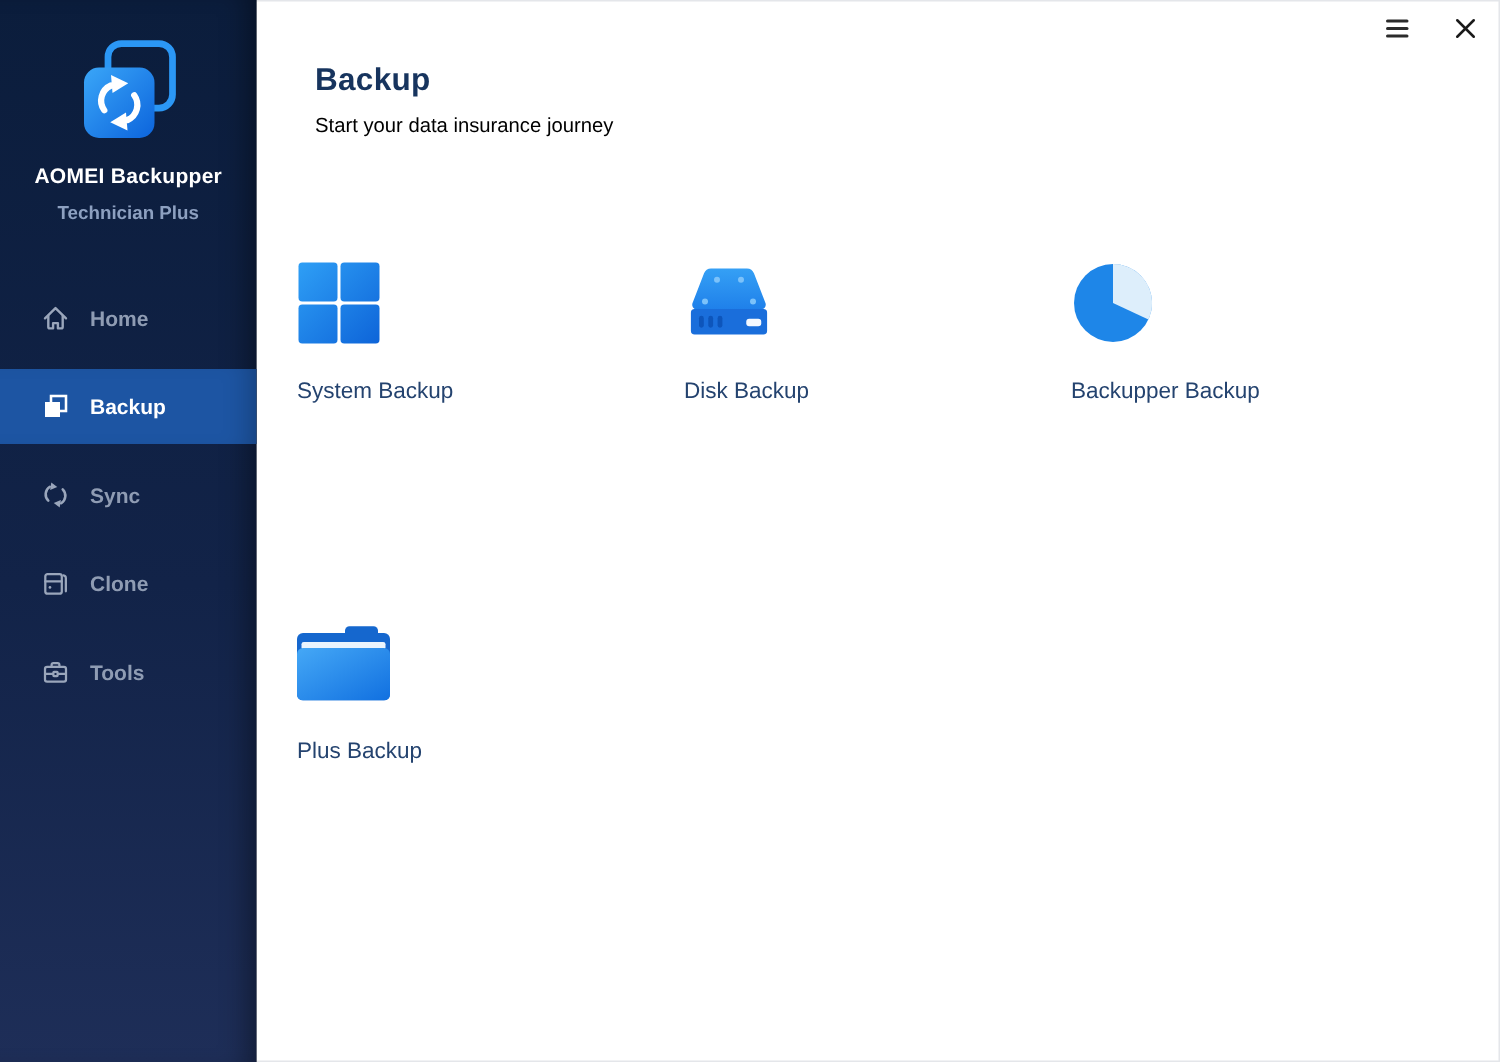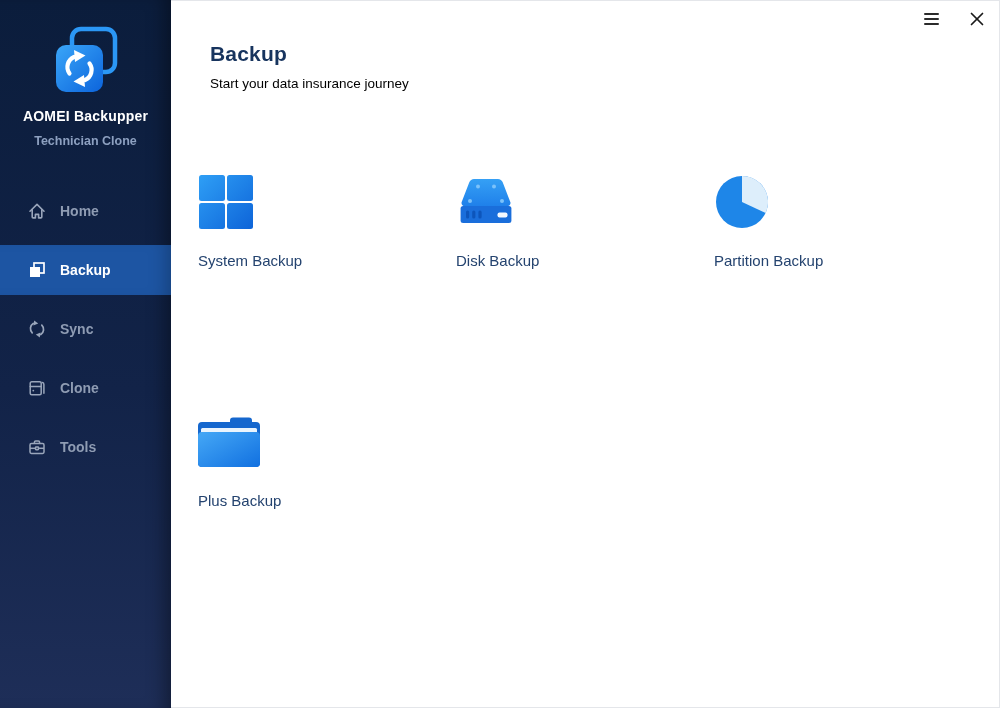--- a/index.html
+++ b/index.html
@@ -106,21 +106,21 @@
             <path d="M16.5,47.5 a11,11 0 0 1 4.5,-16.5"></path>
             <path d="M36.5,37.5 a11,11 0 0 1 -4.5,16.5"></path>
           </g>
           <g fill="#ffffff">
             <polygon points="21,24 32.5,29.5 22,36"></polygon>
             <polygon points="32,61 20.5,55.5 31,49"></polygon>
           </g>
         </svg>
       </span>
       <div class="brand-name">AOMEI Backupper</div>
-      <div class="brand-edition">Technician Clone</div>
+      <div class="brand-edition">Technician Plus</div>
     </div>
 
     <nav class="nav">
       <div class="nav-item">
         <span class="nicon">
           <svg width="20" height="20" viewBox="0 0 20 20" fill="none" stroke="#9aa6bb" stroke-width="1.6" stroke-linecap="round" stroke-linejoin="round">
             <path d="M3,10.2 L10,3.4 L17,10.2"></path>
             <path d="M5.2,8.6 V16 a0.9,0.9 0 0 0 0.9,0.9 H8.4 V13.4 h3.2 v3.5 H13.9 a0.9,0.9 0 0 0 0.9,-0.9 V8.6"></path>
           </svg>
         </span>
@@ -245,21 +245,21 @@
         <div class="tile-label">Disk Backup</div>
       </div>
 
       <div class="tile">
         <div class="icon-box">
           <svg width="56" height="56" viewBox="0 0 56 56">
             <circle cx="28" cy="28" r="26" fill="#1e86e8"></circle>
             <path d="M28,28 L28,2 A26,26 0 0 1 51.6,39 Z" fill="#ddeefb"></path>
           </svg>
         </div>
-        <div class="tile-label">Partition Backup</div>
+        <div class="tile-label">Backupper Backup</div>
       </div>
 
       <div class="tile">
         <div class="icon-box">
           <svg width="62" height="50" viewBox="0 0 62 50">
             <defs>
               <linearGradient id="g-folder" x1="0" y1="0" x2="1" y2="1">
                 <stop offset="0" stop-color="#45a8f6"></stop>
                   <stop offset="1" stop-color="#1170e0"></stop>
               </linearGradient>

